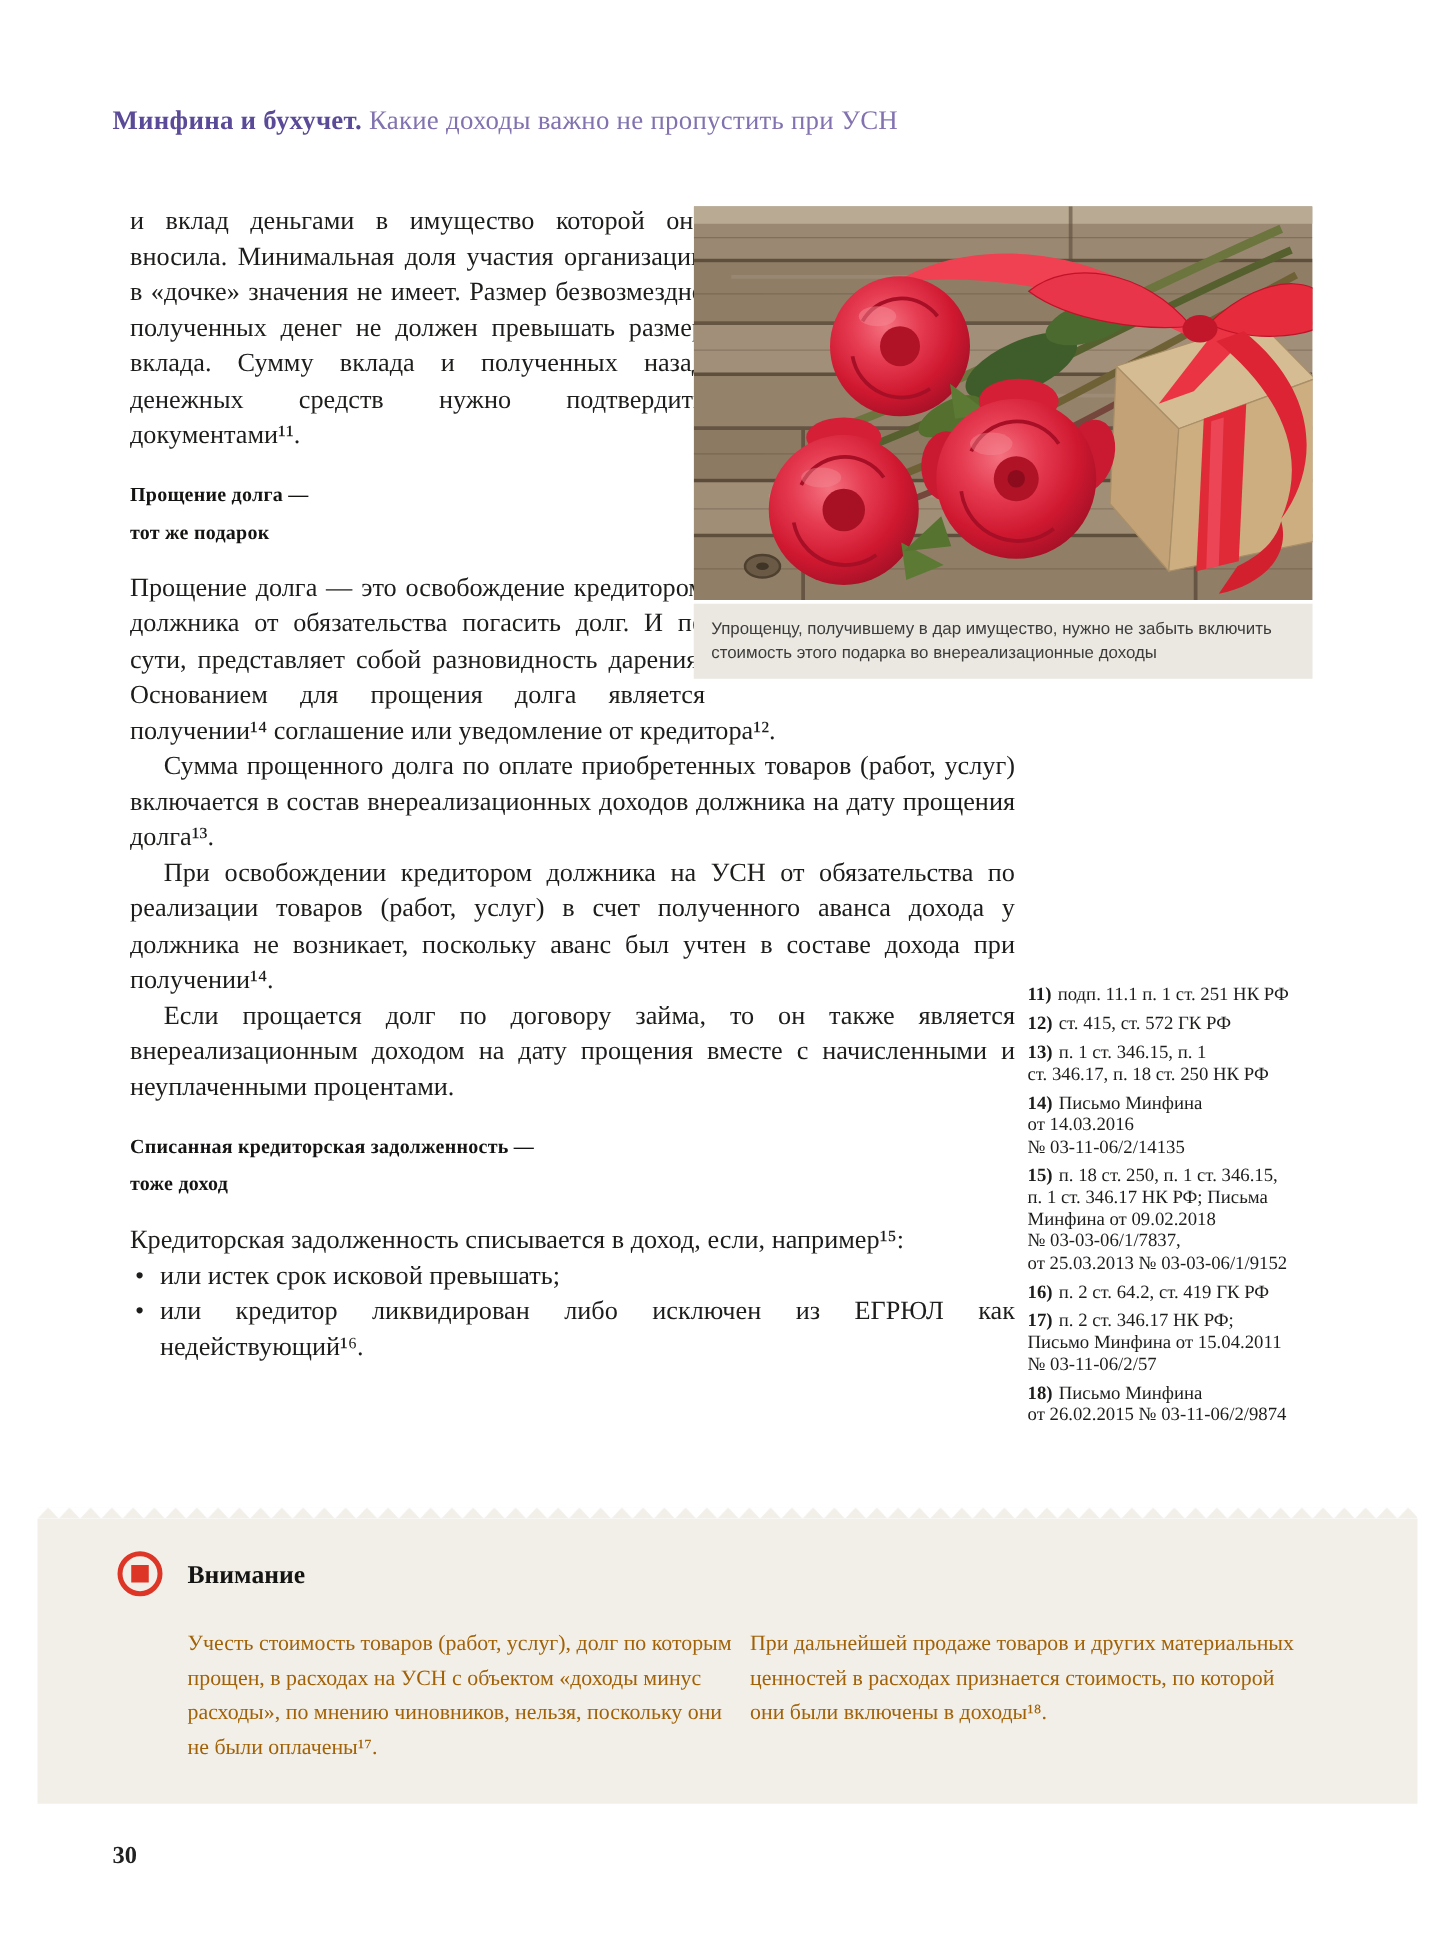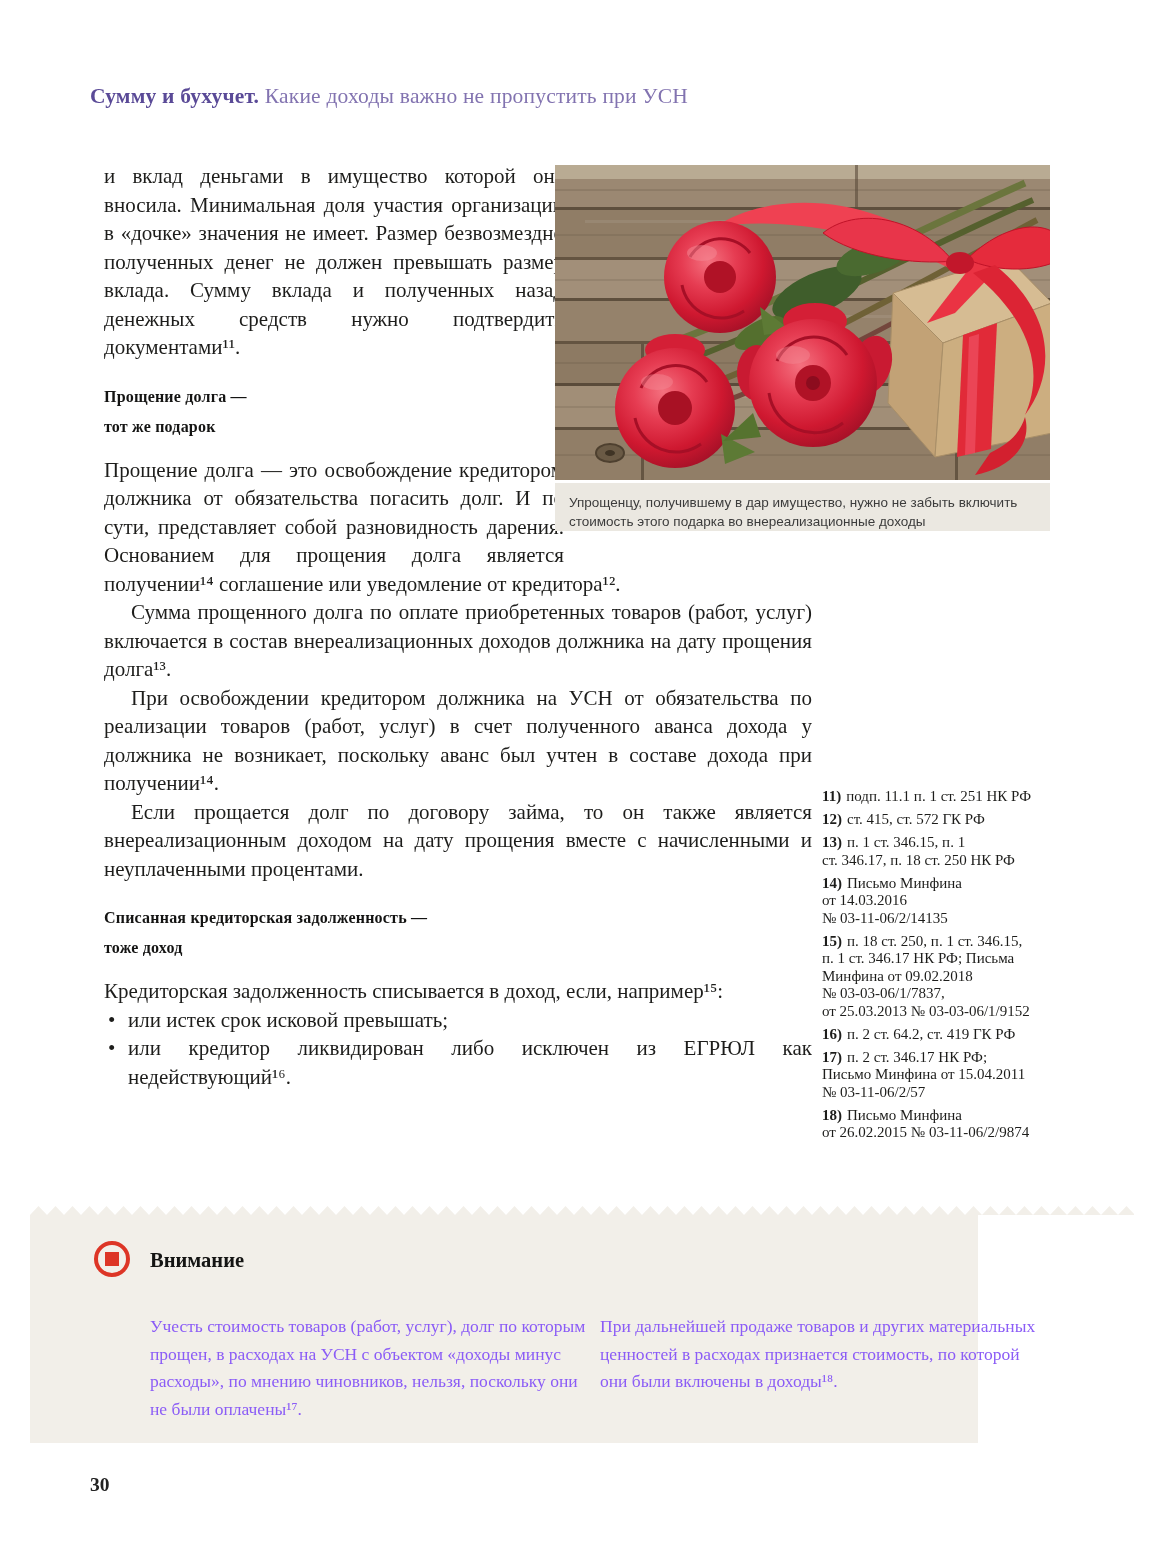--- a/index.html
+++ b/index.html
@@ -21,51 +21,51 @@
       text-align:left;letter-spacing:.2px;color:#141413;}
   .bullet{position:relative;padding-left:24px;text-align:justify;}
   .bullet .dot{position:absolute;left:4px;top:0;}
   .bullet .dot::before{content:"\2022";font-size:21px;}
 
   
   .photo{position:absolute;left:555px;top:165px;width:495px;margin:0;}
   .photo svg{display:block;}
   .caption{margin-top:3px;background:#ebe8e1;color:#3c3c3c;
            font-family:"Liberation Sans","DejaVu Sans",sans-serif;
-           font-size:13.5px;line-height:19px;padding:10px 16px 0 14px;}
+           font-size:13.5px;line-height:19px;padding:10px 16px 12px 14px;}
 
   
   .footnotes{position:absolute;left:822px;top:788px;width:268px;font-size:15px;line-height:17.5px;font-family:Liberation Serif, serif;}
   .fn{margin-bottom:5.5px;}
   .fn-num{font-weight:bold;margin-right:5px;}
   .fn-text{white-space:pre-line;}
 
   
-  .attention-wrap{position:absolute;left:30px;top:1206px;width:948px;}
+  .attention-wrap{position:absolute;left:30px;top:1206px;width:1104px;}
   .teeth{display:block;}
   .attention{position:relative;background:#f2efe9;height:228px;}
   .att-icon{position:absolute;left:64px;top:26px;width:36px;height:36px;border:4px solid #dd3526;
             border-radius:50%;box-sizing:border-box;}
   .att-square{position:absolute;left:50%;top:50%;width:14px;height:14px;margin:-7px 0 0 -7px;
               background:#dd3526;}
   .att-title{position:absolute;left:120px;top:34px;font-size:20.5px;font-weight:bold;color:#141413;}
   .att-col{position:absolute;top:86px;width:440px;font-size:17.5px;line-height:27.5px;
-           text-align:left;color:#8b5cf6;margin-top:12px;}
+           text-align:left;color:#a16207;}
   .att-left{left:120px;}
   .att-right{left:570px;}
 
   .pageno{position:absolute;left:90px;top:1474px;font-size:19.5px;color:#222;font-weight:bold;}
 </style>
 </head>
 <body>
 
 <div class="page">
 
   <div class="header">
-    <span class="brand">Сумму и бухучет.</span>
+    <span class="brand">Минфина и бухучет.</span>
     <span class="headtitle">Какие доходы важно не пропустить при УСН</span>
   </div>
 
   <div class="main">
     <div class="img-spacer"></div>
     <p class="para">и вклад деньгами в имущество которой она вносила. Минимальная доля участия организации в «дочке» значения не имеет. Размер безвозмездно полученных денег не должен превышать размер вклада. Сумму вклада и полученных назад денежных средств нужно подтвердить документами¹¹.</p>
     <h2 class="h2">Прощение долга —
 тот же подарок</h2>
     <p class="para">Прощение долга — это освобождение кредитором должника от обязательства погасить долг. И по сути, представляет собой разновидность дарения. Основанием для прощения долга является получении¹⁴ соглашение или уведомление от кредитора¹².</p>
     <p class="para indent">Сумма прощенного долга по оплате приобретенных товаров (работ, услуг) включается в состав внереализационных доходов должника на дату прощения долга¹³.</p>

